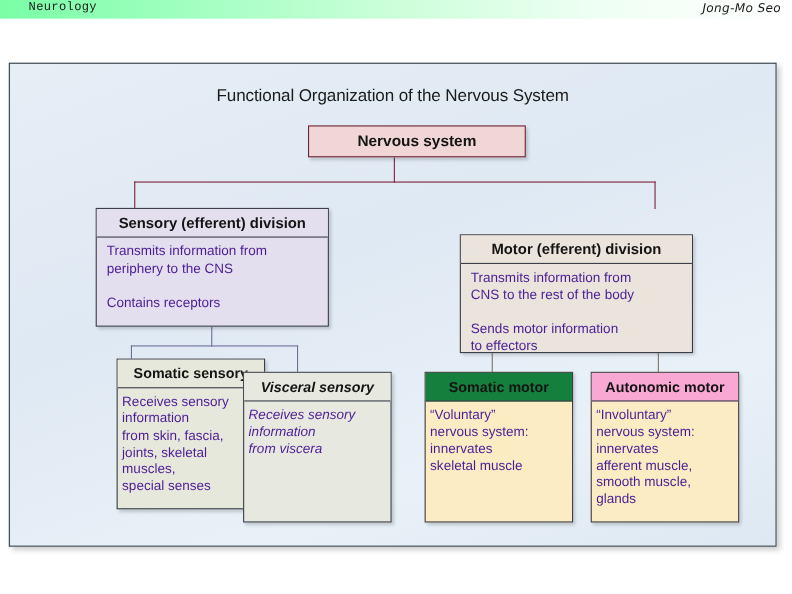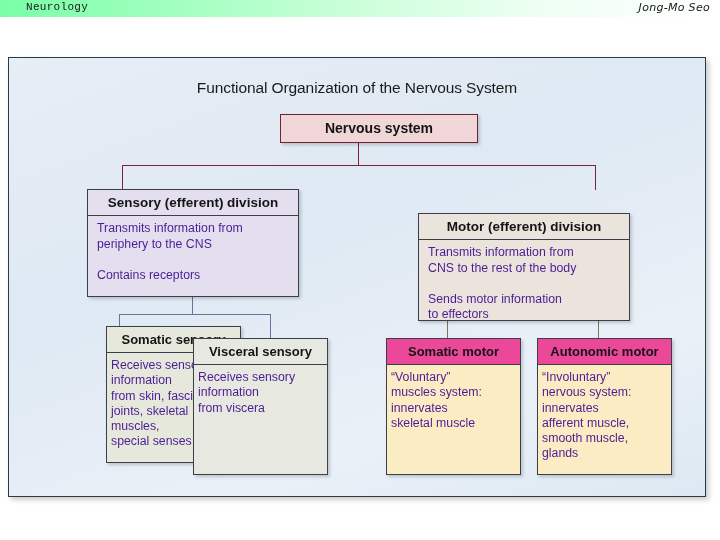--- a/index.html
+++ b/index.html
@@ -134,34 +134,35 @@
     line-height: 15.3px;
     padding: 5px 4px 0 4px;
   }
   #node-somatic-sensory {
     left: 49px; top: 268px;
     background: #e7e8dc;
     margin-left: 48px;
   }
   #node-somatic-sensory .node-head { background: #e7e8dc; }
   #node-visceral-sensory {
-    left: 184px; top: 280px;
+    left: 212px; top: 280px;
     background: #e7e9e0;
+    font-style: italic;
   }
   #node-visceral-sensory .node-head { background: #e7e9e0; }
   #node-somatic-motor {
     left: 377px; top: 280px;
     background: #fcecc4;
   }
-  #node-somatic-motor .node-head { background: #ec4899; }
+  #node-somatic-motor .node-head { background: #15803d; }
   #node-autonomic-motor {
     left: 528px; top: 280px;
     background: #fcecc4;
   }
-  #node-autonomic-motor .node-head { background: #ec4899; }
+  #node-autonomic-motor .node-head { background: #f9a8d4; }
 
   
   .conn { position: absolute; z-index: 1; }
   .conn.v { width: 0; border-left-width: 1.6px; border-left-style: solid; }
   .conn.h { height: 0; border-top-width: 1.6px; border-top-style: solid; }
 
   .c-red  { border-color: #7d2239; }
   .c-blue { border-color: #6f6f9e; }
   .c-brown{ border-color: #7d7460; }
 
@@ -244,21 +245,21 @@
   <div class="node level3" id="node-visceral-sensory">
     <div class="node-head">Visceral sensory</div>
     <div class="node-body">Receives sensory
 information
 from viscera</div>
   </div>
 
   <div class="node level3" id="node-somatic-motor">
     <div class="node-head">Somatic motor</div>
     <div class="node-body">“Voluntary”
-muscles system:
+nervous system:
 innervates
 skeletal muscle</div>
   </div>
 
   <div class="node level3" id="node-autonomic-motor">
     <div class="node-head">Autonomic motor</div>
     <div class="node-body">“Involuntary”
 nervous system:
 innervates
 afferent muscle,

